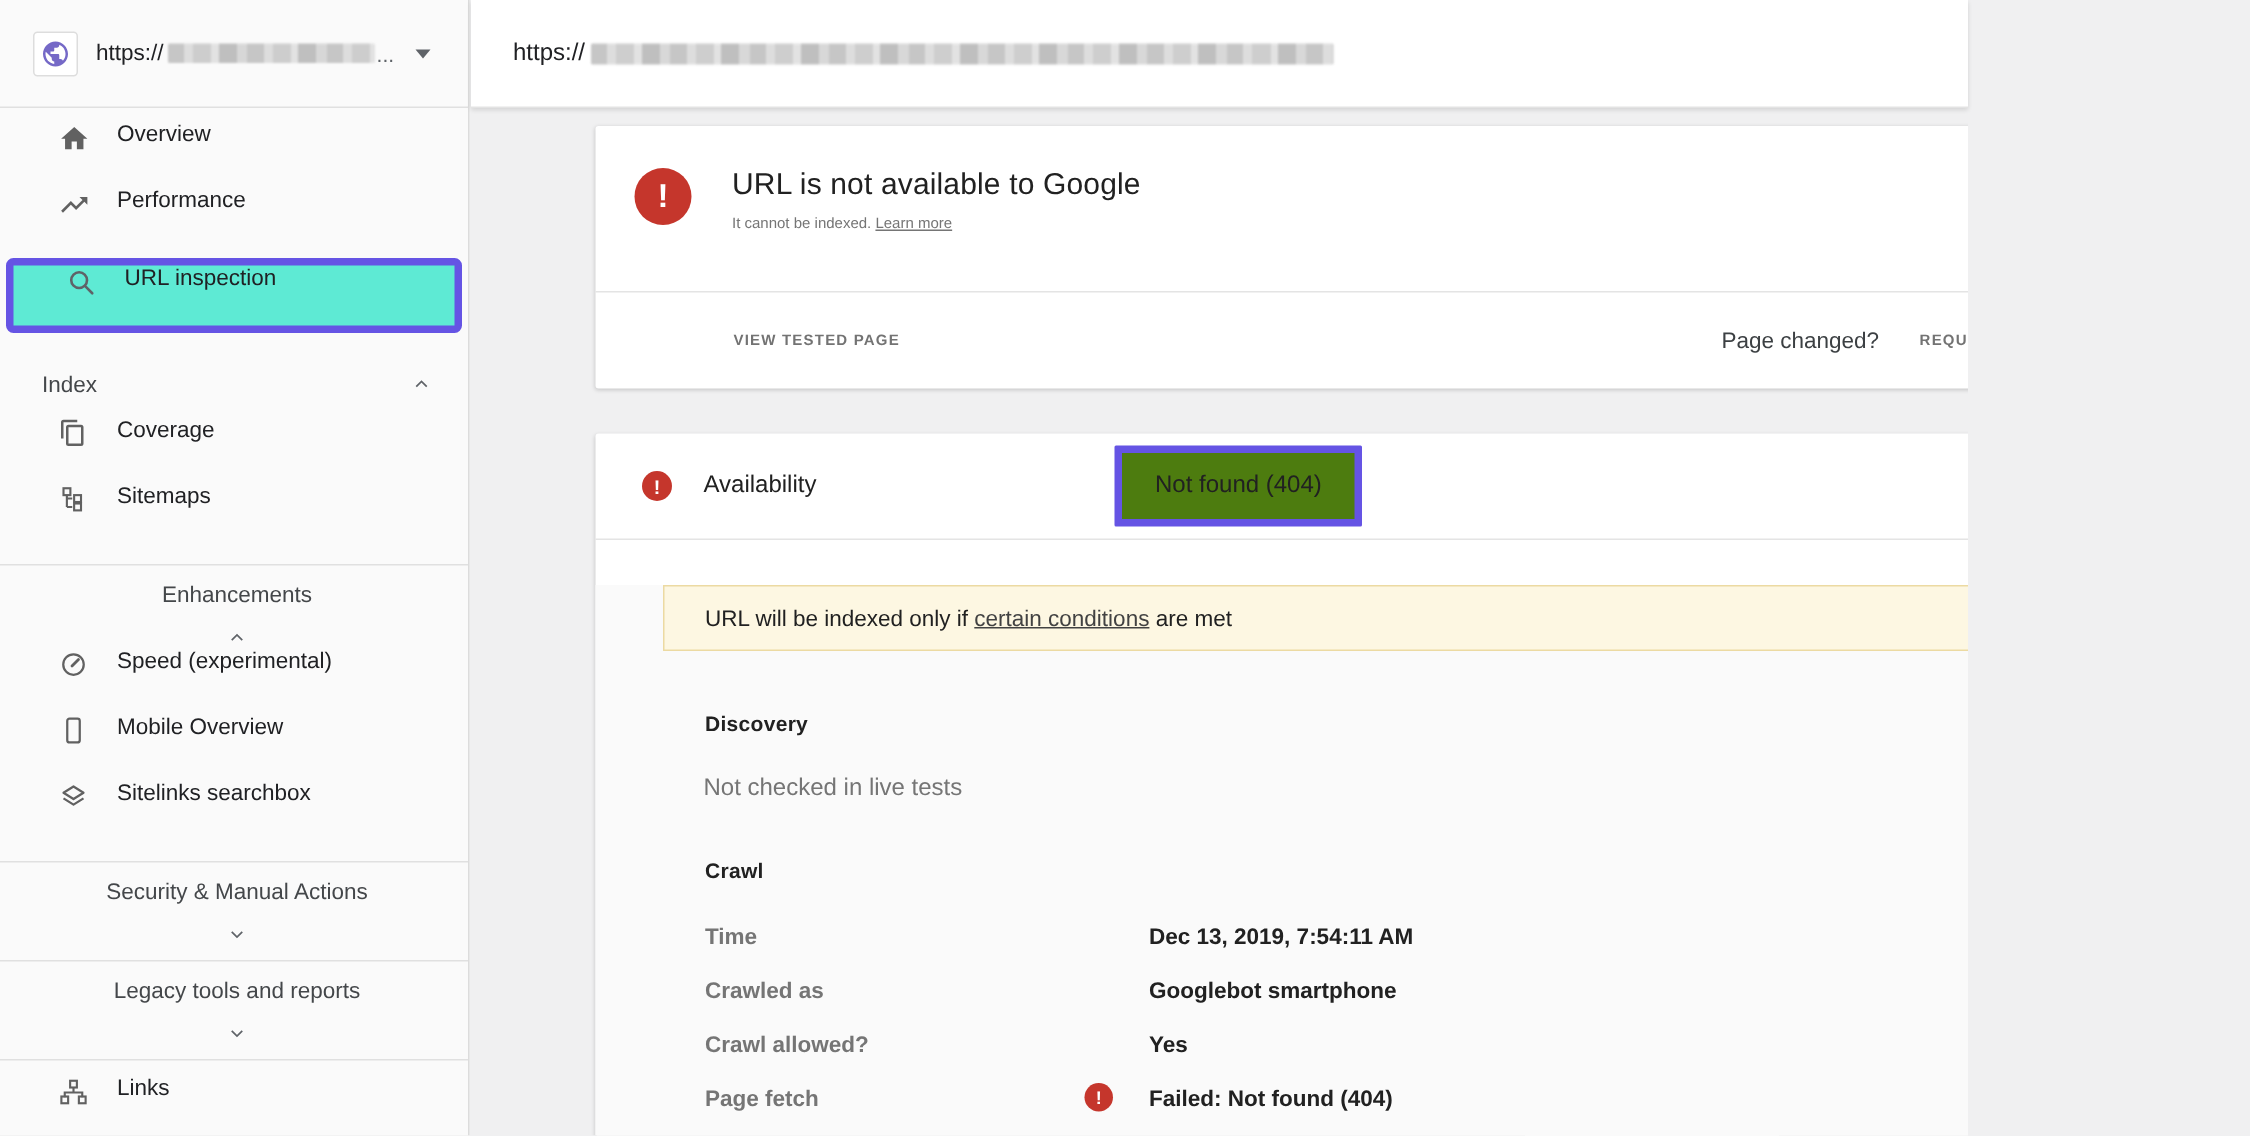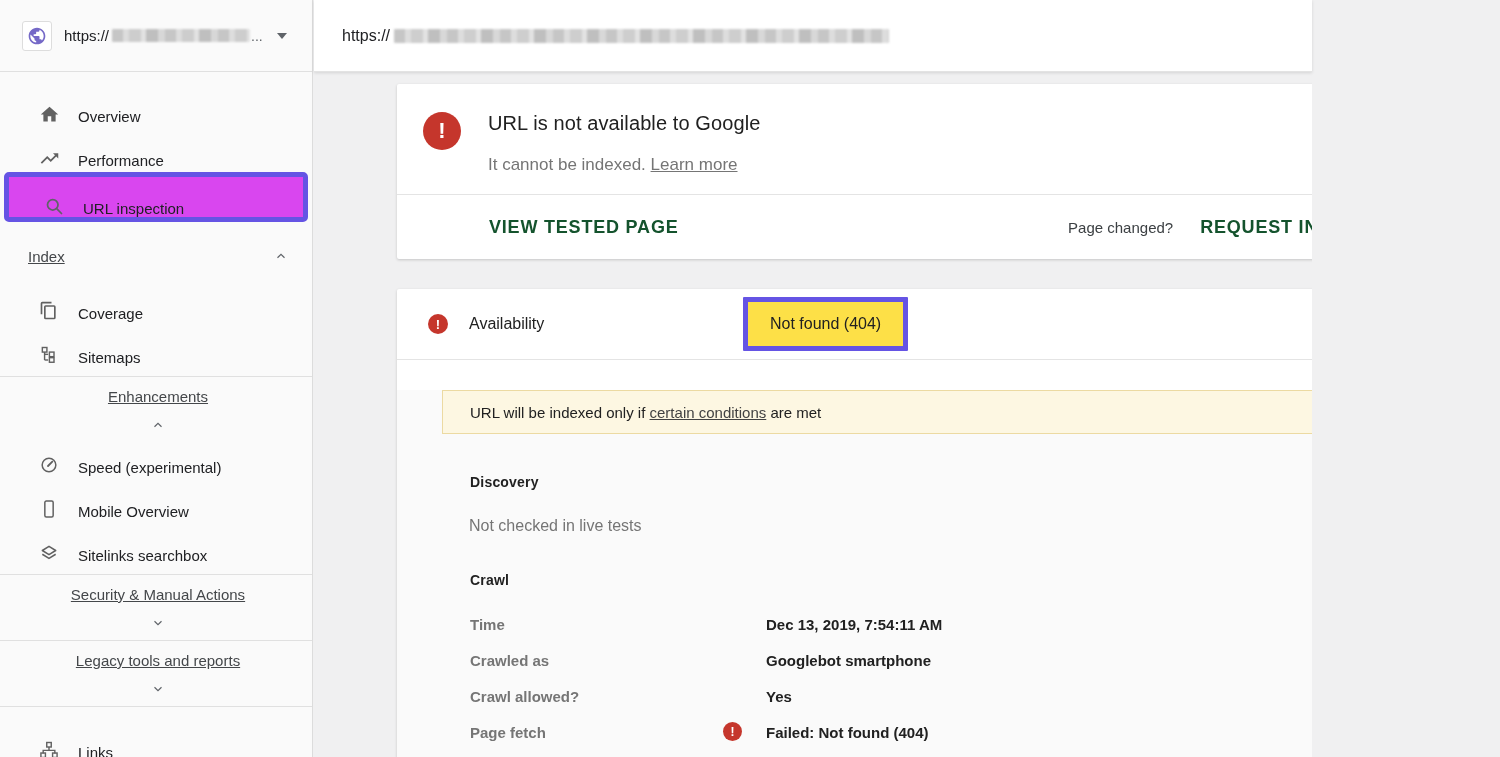--- a/index.html
+++ b/index.html
@@ -18,27 +18,27 @@
                display:flex; align-items:center; justify-content:center; }
   .prop-url { margin-left:12px; font-size:15px; color:#202124; display:flex; align-items:center; white-space:nowrap; }
   .masked { display:inline-block; height:13px; border-radius:1px; filter:blur(0.8px); opacity:.85;
             background:repeating-linear-gradient(90deg,#bdbdbd 0 11px,#d8d8d8 11px 17px,#c6c6c6 17px 29px,#dedede 29px 34px,#b5b5b5 34px 46px,#d2d2d2 46px 53px); }
   .prop-mask { width:138px; margin-left:3px; }
   .prop-ellipsis { color:#5f6368; margin-left:1px; font-size:14px; }
   .caret-down { width:0; height:0; border-left:5px solid transparent; border-right:5px solid transparent;
                 border-top:6px solid #5f6368; margin-left:14px; }
 
   .nav { padding-top:9px; }
-  .nav-item { height:44px; display:flex; align-items:flex-end; padding-left:38px; cursor:pointer; }
+  .nav-item { height:44px; display:flex; align-items:flex-start; padding-left:38px; cursor:pointer; }
   .nav-item .ic { width:22px; height:22px; display:flex; align-items:center; justify-content:center; flex:0 0 22px; }
   .nav-item .lbl { margin-left:18px; font-size:15px; color:#202124; }
   .nav-item.active { margin:3px 4px 4px 4px; height:50px; padding-left:34px;
-                     background:#d946ef; border:5px solid #6554e4; border-radius:5px; }
+                     background:#5eead4; border:5px solid #6554e4; border-radius:5px; }
   .sec-head { height:44px; display:flex; align-items:center; padding:0 24px 0 28px; cursor:pointer; }
-  .sec-head .h-lbl { font-size:15px; color:#44474a; flex:1;text-decoration:underline; }
+  .sec-head .h-lbl { font-size:15px; color:#44474a; flex:1; }
   .divider-s { border-top:1px solid #e0e0e0; margin-top:10px; }
   .mt12 { margin-top:11px;flex-direction:column; }
   .chev { width:14px; height:14px; }
 
   
   .topbar { height:72px; background:#fff; border-bottom:1px solid #e3e3e3;
             box-shadow:0 1px 3px rgba(0,0,0,.12); display:flex; align-items:center; padding-left:28px;
             position:relative; z-index:2; }
   .topbar .url { font-size:16px; color:#202124; display:flex; align-items:center; }
   .top-mask { width:495px; height:14px; margin-left:4px; }
@@ -49,34 +49,34 @@
           box-shadow:0 1px 3px rgba(0,0,0,.18); }
   .card1 { margin-top:12px; }
   .card1-head { display:flex; padding:28px 28px 0 26px; height:110px; }
   .err-badge { border-radius:50%; background:#c5362c; color:#fff; display:flex; align-items:center;
                justify-content:center; font-weight:bold; flex:0 0 auto; }
   .err-badge::before { content:"!"; }
   .err-lg { width:38px; height:38px; font-size:22px; }
   .err-sm { width:20px; height:20px; font-size:13px; }
   .head-txt { margin-left:27px; }
   .head-title { font-size:20px; color:#212121; letter-spacing:.1px; }
-  .head-sub { margin-top:20px; font-size:17px; color:#757575; }
+  .head-sub { margin-top:9px; font-size:10px; color:#757575; }
   .head-sub a { color:#757575; }
   .hr { border-top:1px solid #e4e4e4; }
   .actions { height:64px; display:flex; align-items:center; padding:0 28px 0 92px; }
-  .btn-ghost { font-size:18px; font-weight:bold; letter-spacing:.8px; color:#14532d; background:none;
+  .btn-ghost { font-size:10px; font-weight:bold; letter-spacing:.8px; color:#737373; background:none;
                border:none; cursor:pointer; font-family:inherit; }
   .act-right { margin-left:auto; display:flex; align-items:center; gap:27px; }
   .page-changed { font-size:15px; color:#3c4043; }
 
   .card2 { margin-top:30px; }
   .avail-head { height:70px; display:flex; align-items:center; position:relative; padding-left:31px; }
   .avail-title { margin-left:21px; font-size:16px; color:#212121; }
   .status-annot { position:absolute; left:346px; top:8px; height:54px; border:5px solid #6554e4;
-                  background:#fde047; display:flex; align-items:center; padding:0 22px; border-radius:1px; }
+                  background:#4d7c0f; display:flex; align-items:center; padding:0 22px; border-radius:1px; }
   .status-txt { font-size:16px; color:#212121; }
   .avail-chev { position:absolute; right:28px; top:28px; cursor:pointer; }
   .expand { background:#fafafa; padding-bottom:10px; height:397px; }
   .notice { margin:30px 46px 16px 45px; height:44px; background:#fdf7e2; border:1px solid #ecdaa2;
             display:flex; align-items:center; padding-left:27px; font-size:15px; color:#212121; white-space:pre-wrap; }
   .notice a { color:#424242; }
   .sub-head { margin:40px 0 0 73px; font-size:14px; font-weight:bold; color:#212121; letter-spacing:.2px; }
   .sub-val { margin:27px 0 0 72px; font-size:16px; color:#757575; }
   .crawl-head { margin-top:37px; }
   .kv-rows { margin:28px 0 0 73px; }

